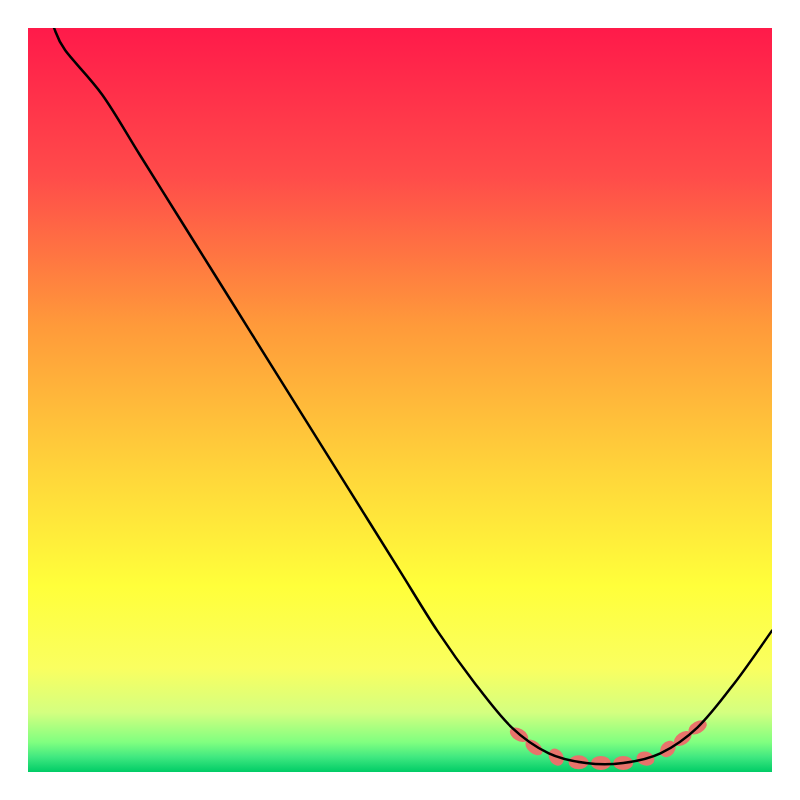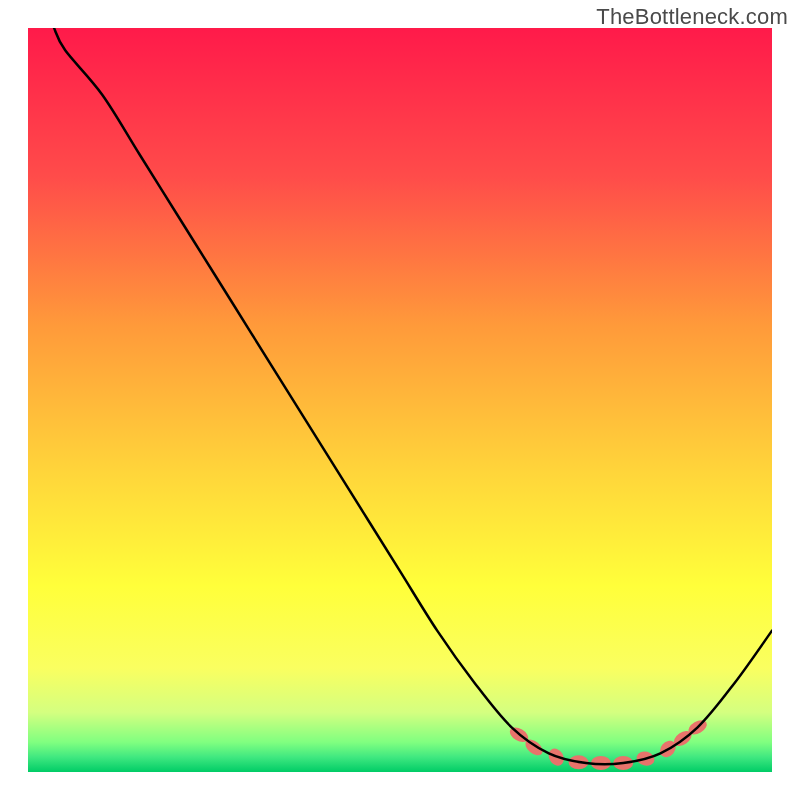--- a/index.html
+++ b/index.html
@@ -27,21 +27,20 @@
     letter-spacing: 0.2px;
   }
   svg {
     display: block;
   }
 </style>
 </head>
 <body>
 
 <div class="chart-container">
-  <div class="watermark">TheBottleneck.com</div>
 
   <svg id="chart-svg" width="800" height="800" viewBox="0 0 800 800">
     <defs>
       <linearGradient id="bg-grad" x1="0" y1="0" x2="0" y2="1">
           <stop offset="0%" stop-color="#ff1a4a"></stop>
           <stop offset="20%" stop-color="#ff4c4a"></stop>
           <stop offset="40%" stop-color="#ff9a3a"></stop>
           <stop offset="60%" stop-color="#ffd63a"></stop>
           <stop offset="75%" stop-color="#ffff3a"></stop>
           <stop offset="86%" stop-color="#faff60"></stop>

